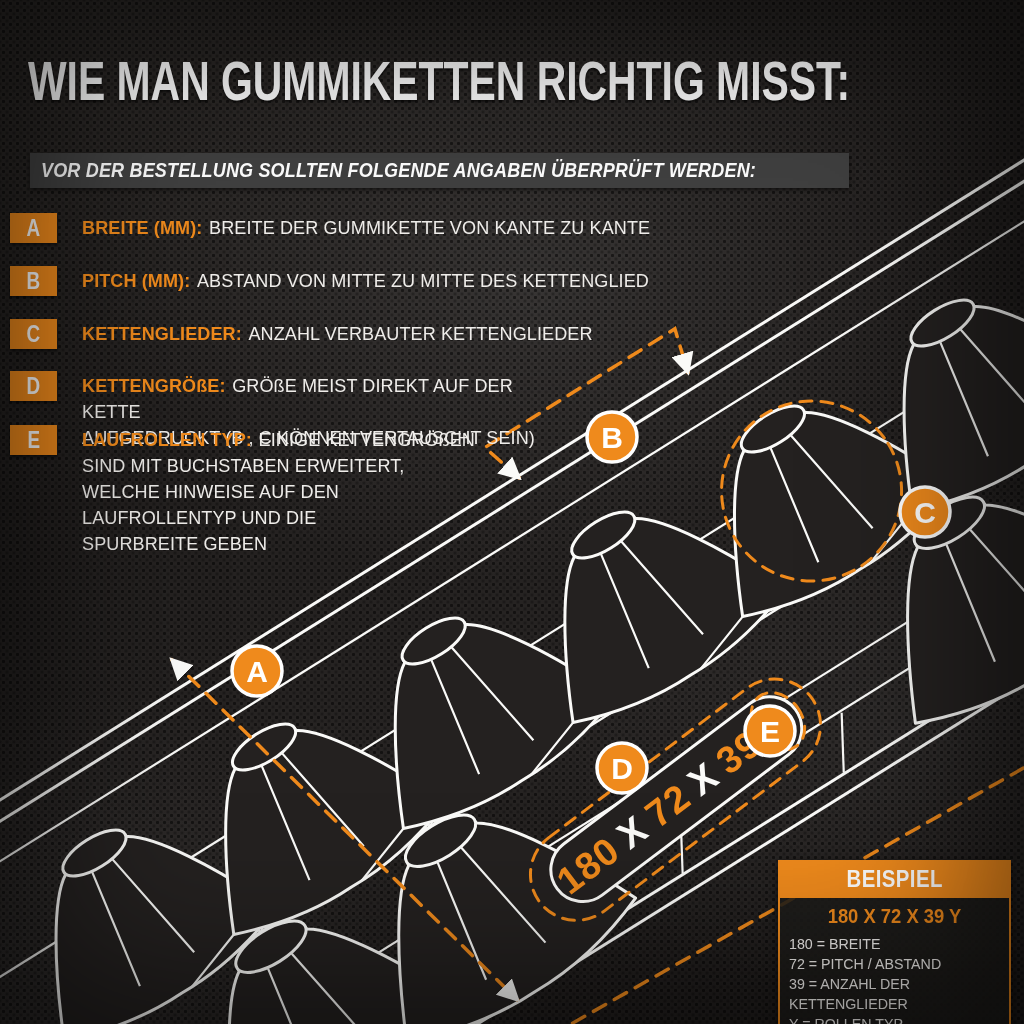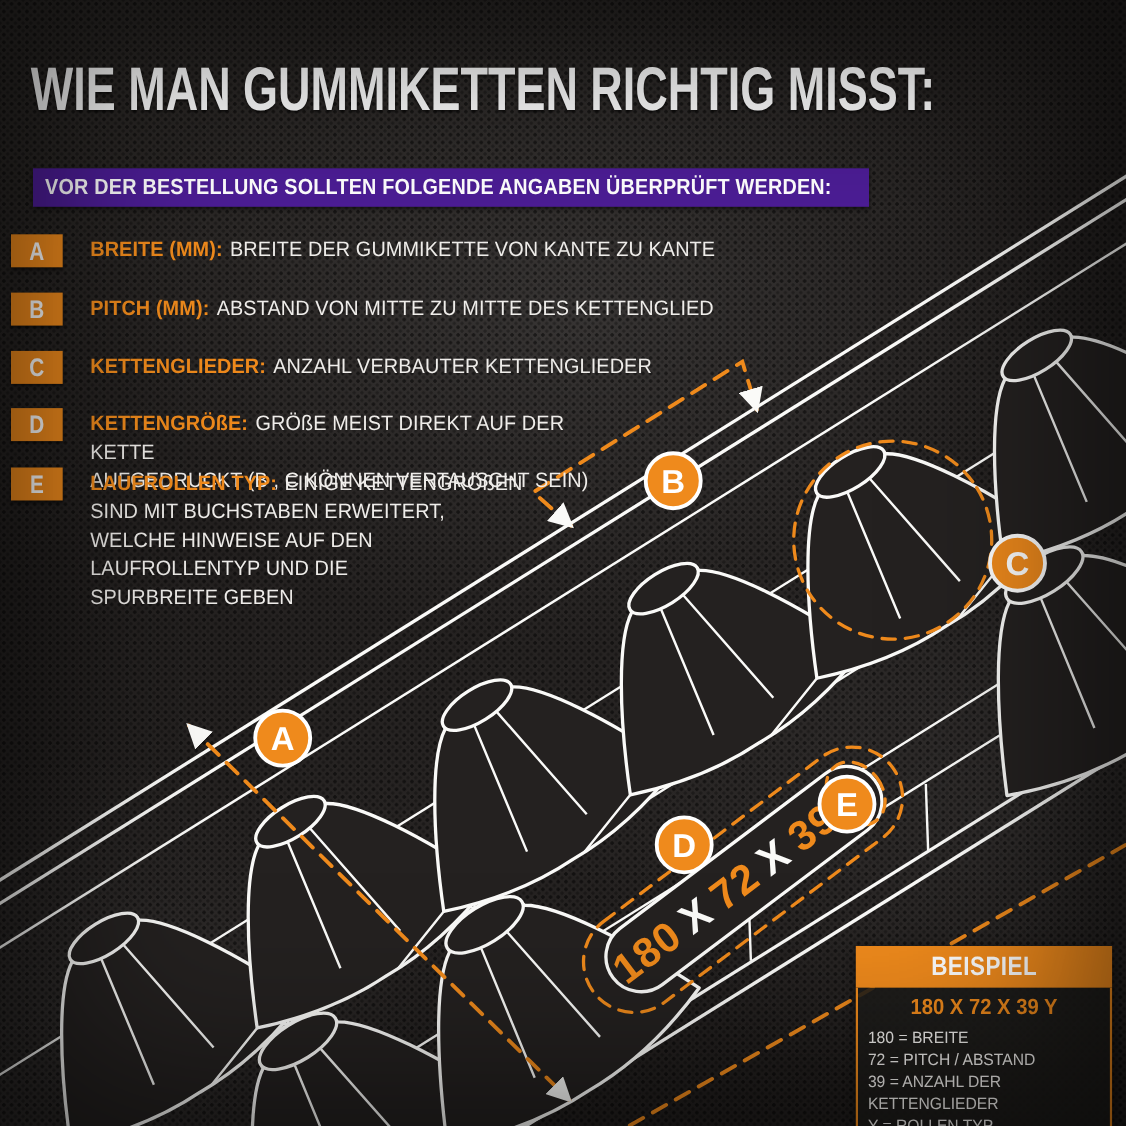--- a/index.html
+++ b/index.html
@@ -22,23 +22,24 @@
     background-position:0 0,3.5px 3.5px,0 0,0 0,0 0,0 0;
   }
   #stage .vignette{position:absolute;inset:0;box-shadow:inset 0 0 160px 40px rgba(0,0,0,0.55);pointer-events:none;}
 
   .title{
     position:absolute;left:28px;top:48px;color:#fff;font-weight:bold;
     font-size:56px;letter-spacing:0;transform:scaleX(0.73);transform-origin:left top;
     white-space:nowrap;text-shadow:0 2px 3px rgba(0,0,0,0.6);
   }
   .banner{
-    position:absolute;left:30px;top:153px;width:760px;height:35px;
-    background:#4c1d95;display:flex;align-items:center;
+    position:absolute;left:30px;top:153px;width:819px;height:35px;
+    background:#404040;display:flex;align-items:center;
     box-shadow:0 2px 4px rgba(0,0,0,0.5);
+    font-style:italic;
   }
   .banner span{
     color:#fff;font-weight:bold;font-size:20px;margin-left:11px;white-space:nowrap;
     transform:scaleX(0.90);transform-origin:left center;letter-spacing:0.2px;
   }
 
   .item{position:absolute;left:0;}
   .item-badge{
     position:absolute;left:10px;top:0;width:47px;height:30px;background:#EF8A1C;
     display:flex;align-items:center;justify-content:center;

